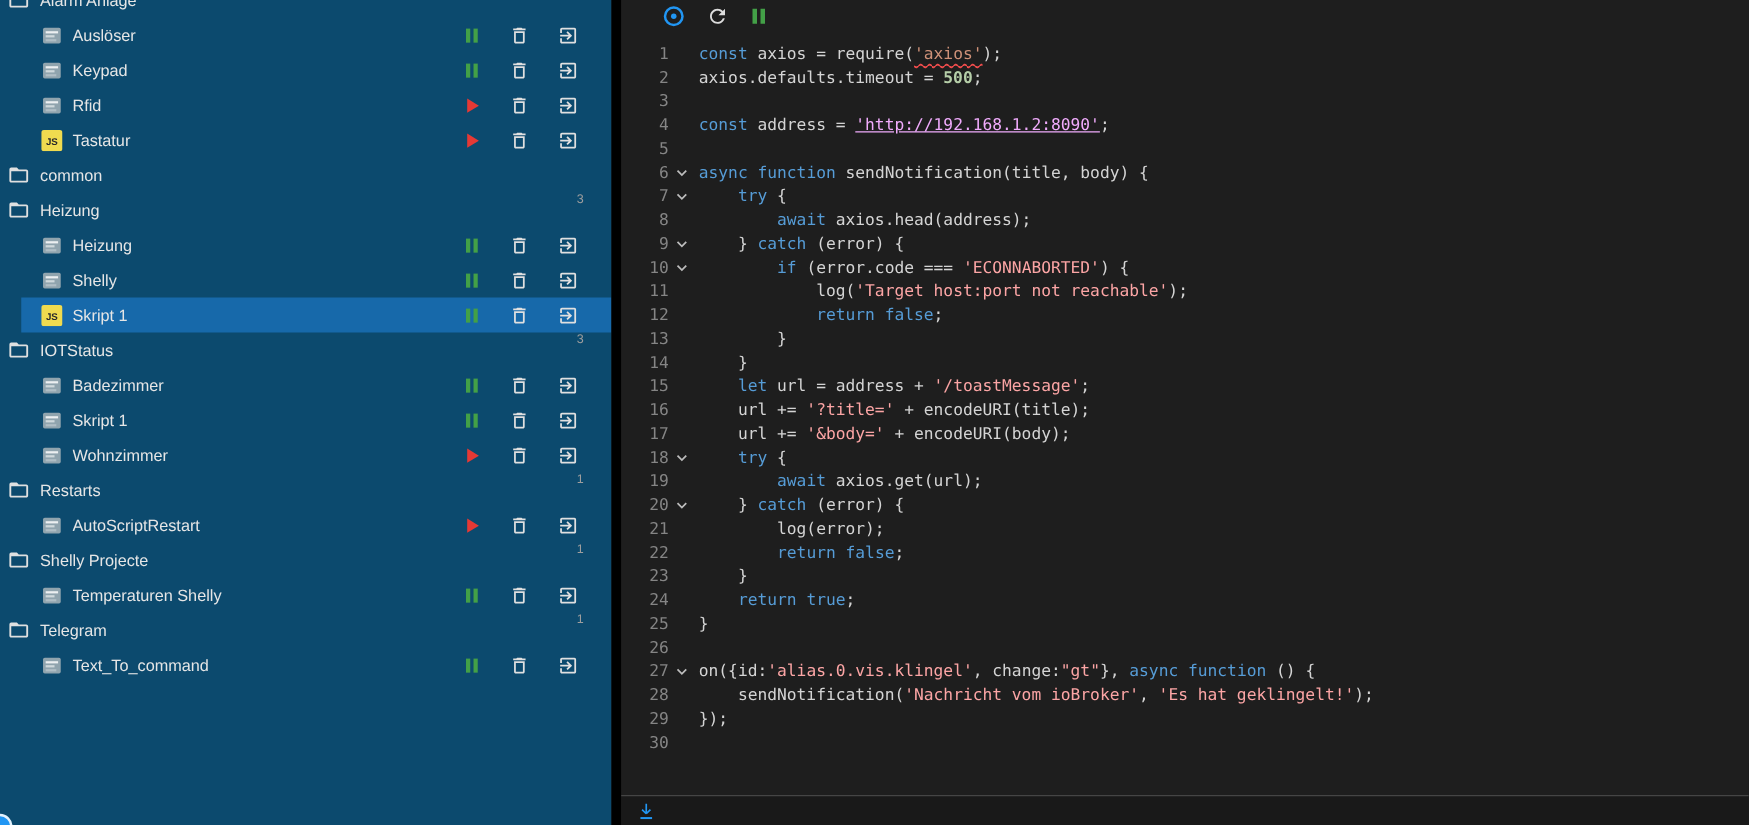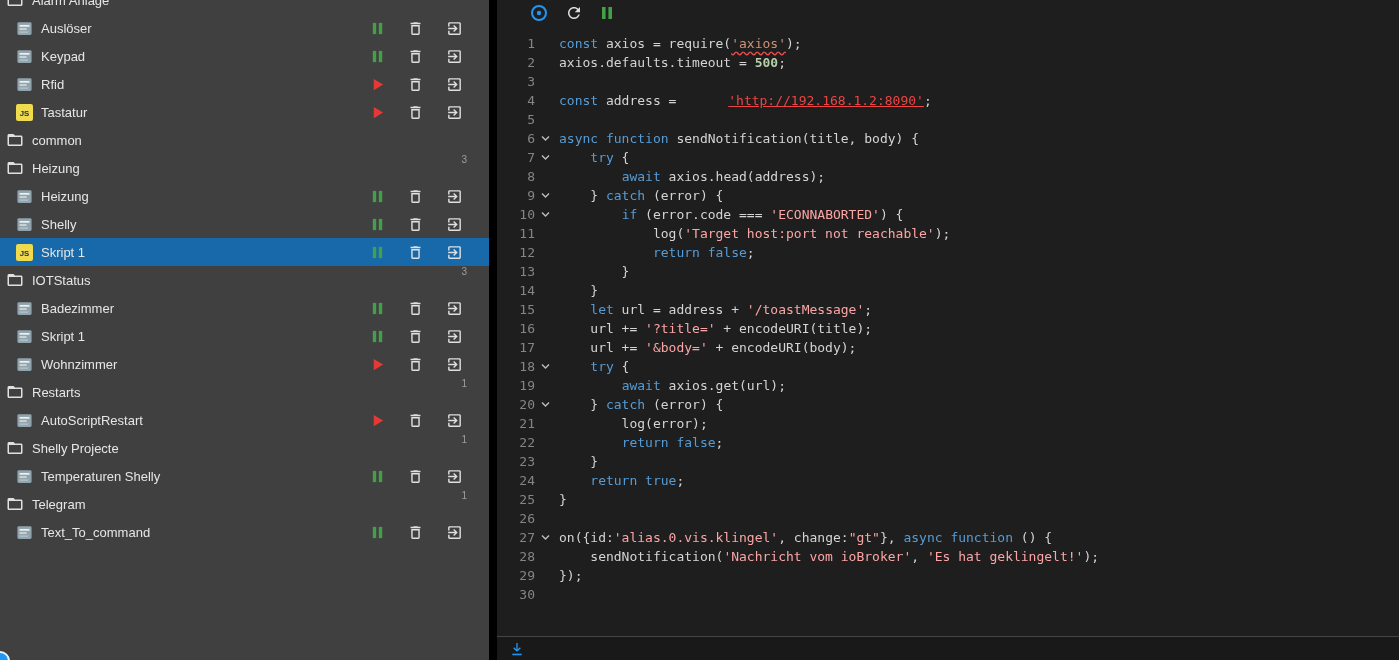--- a/index.html
+++ b/index.html
@@ -1,25 +1,25 @@
 <!DOCTYPE html>
 <html><head>
 <meta charset="utf-8">
 <style>
   * { margin:0; padding:0; box-sizing:border-box; }
   html,body { width:1399px; height:660px; overflow:hidden; }
   body { background:#1e1e1e; font-family:"Liberation Sans", sans-serif; }
   .app { display:flex; width:100%; height:100%; }
 
   
-  .sidebar { width:489px; background:#404040; overflow:hidden; position:relative; flex-shrink:0; }
+  .sidebar { width:489px; background:#0c4a6e; overflow:hidden; position:relative; flex-shrink:0; }
   .row { height:28px; display:flex; align-items:center; position:relative; color:#e6e6e6; cursor:pointer; }
   .row.partial { margin-top:-14px; }
   .row.folder { padding-left:6px; }
-  .row.script { padding-left:16px; }
+  .row.script { padding-left:16px;margin-left:17px; }
   .row.selected { background:#1769aa; }
   .row .itemicon { display:flex; align-items:center; flex-shrink:0;text-decoration:underline; }
   .row .label { font-size:13px; margin-left:8px; flex:1; white-space:nowrap; overflow:hidden; }
   .row .count { position:absolute; right:22px; top:0px; font-size:10px; color:#9e9e9e; }
   .actions { display:flex; align-items:center; gap:22px; margin-right:26px; }
   .act { display:flex; align-items:center; cursor:pointer; }
   .fab-sliver { position:absolute; left:-10px; bottom:-11px; width:20px; height:20px;
                 border-radius:50%; background:#2196f3; border:2px solid #e3f2fd; }
 
   
@@ -34,21 +34,21 @@
           overflow:hidden; cursor:text; }
   .codeline { display:flex; height:19px; line-height:19px; white-space:pre; }
   .gutter { width:38px; text-align:right; color:#858585; flex-shrink:0; }
   .fold { width:20px; flex-shrink:0; display:flex; align-items:center; justify-content:center; }
   .linecontent { white-space:pre; padding-left:4px; }
 
   .tk-k  { color:#569cd6;text-align:center; }
   .tk-d  { color:#d4d4d4; }
   .tk-s  { color:#fca5a5; }
   .tk-n  { color:#b5cea8;font-weight:bold; }
-  .tk-u  { color:#ef4444; text-decoration:underline;margin-left:44px; }
+  .tk-u  { color:#f0abfc; text-decoration:underline; }
   .tk-sq { color:#ce9178; text-decoration-line:underline; text-decoration-style:wavy;
            text-decoration-color:#f14c4c; text-underline-offset:3px; }
 
   .bottom { height:24px; border-top:1px solid #454545; background:#191919;
             display:flex; align-items:center; padding-left:12px; flex-shrink:0; }
 </style>
 </head>
 <body>
 
 <div class="app">

